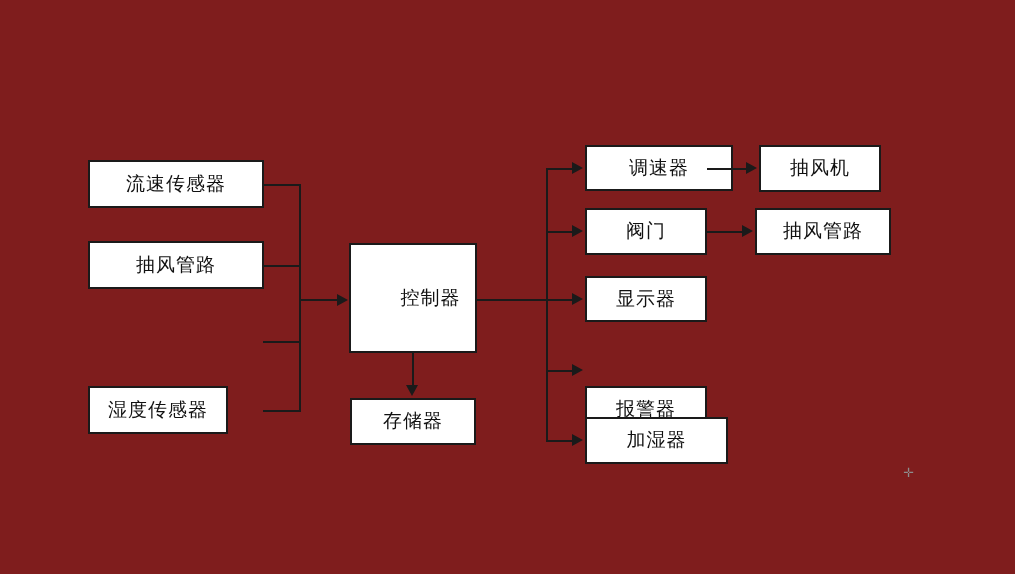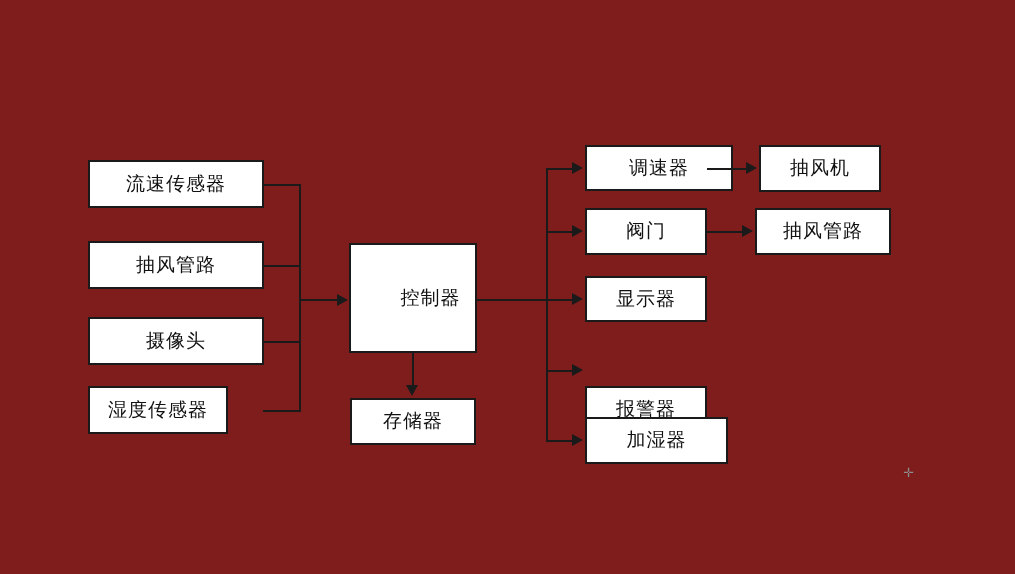--- a/index.html
+++ b/index.html
@@ -78,23 +78,20 @@
 <div id="canvas">
 
   <div class="node" style="left:88px; top:160px; width:176px; height:48px;">
     <span class="label">流速传感器</span>
   </div>
 
   <div class="node" style="left:88px; top:241px; width:176px; height:48px;">
     <span class="label">抽风管路</span>
   </div>
 
-  <div class="node" style="left:88px; top:317px; width:176px; height:48px;">
-    <span class="label">摄像头</span>
-  </div>
 
   <div class="node" style="left:88px; top:386px; width:140px; height:48px;">
     <span class="label">湿度传感器</span>
   </div>
 
   <div class="hline" style="left:263px; top:184px; width:38px;"></div>
   <div class="hline" style="left:263px; top:265px; width:38px;"></div>
   <div class="hline" style="left:263px; top:341px; width:38px;"></div>
   <div class="hline" style="left:263px; top:410px; width:38px;"></div>
 

